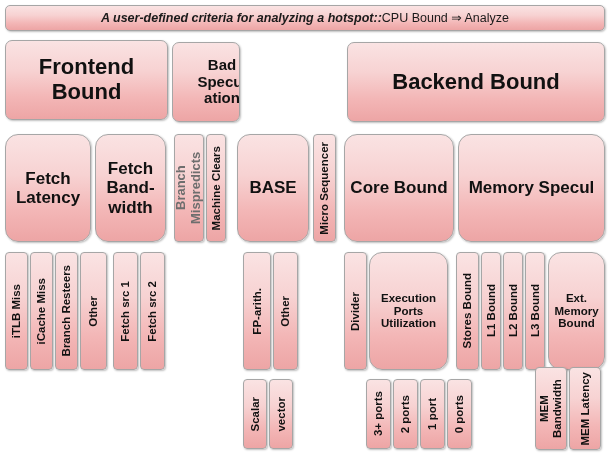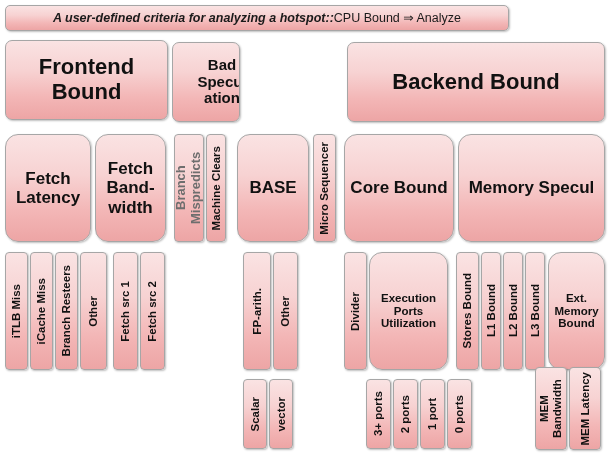--- a/index.html
+++ b/index.html
@@ -54,21 +54,21 @@
   .t-xs{font-size:11.5px;}
 
   .gray{color:#6e6e6e;}
   .regular{font-weight:bold;}
 </style>
 </head>
 <body>
 
 <div id="canvas">
 
-  <div class="node banner" style="left:5px;top:5px;width:504px;height:26px;">
+  <div class="node banner" style="left:5px;top:5px;width:600px;height:26px;">
     <span class="ital">A user-defined criteria for analyzing a hotspot::</span>
       <span> CPU Bound ⇒ Analyze</span>
   </div>
 
   <div class="node t-xl" style="left:5px;top:40px;width:163px;height:80px;">
     <span>Frontend Bound</span>
   </div>
 
   <div class="node t-md" style="left:172px;top:42px;width:68px;height:80px;padding-left:32px;">
     <span>Bad Specul ation</span>

